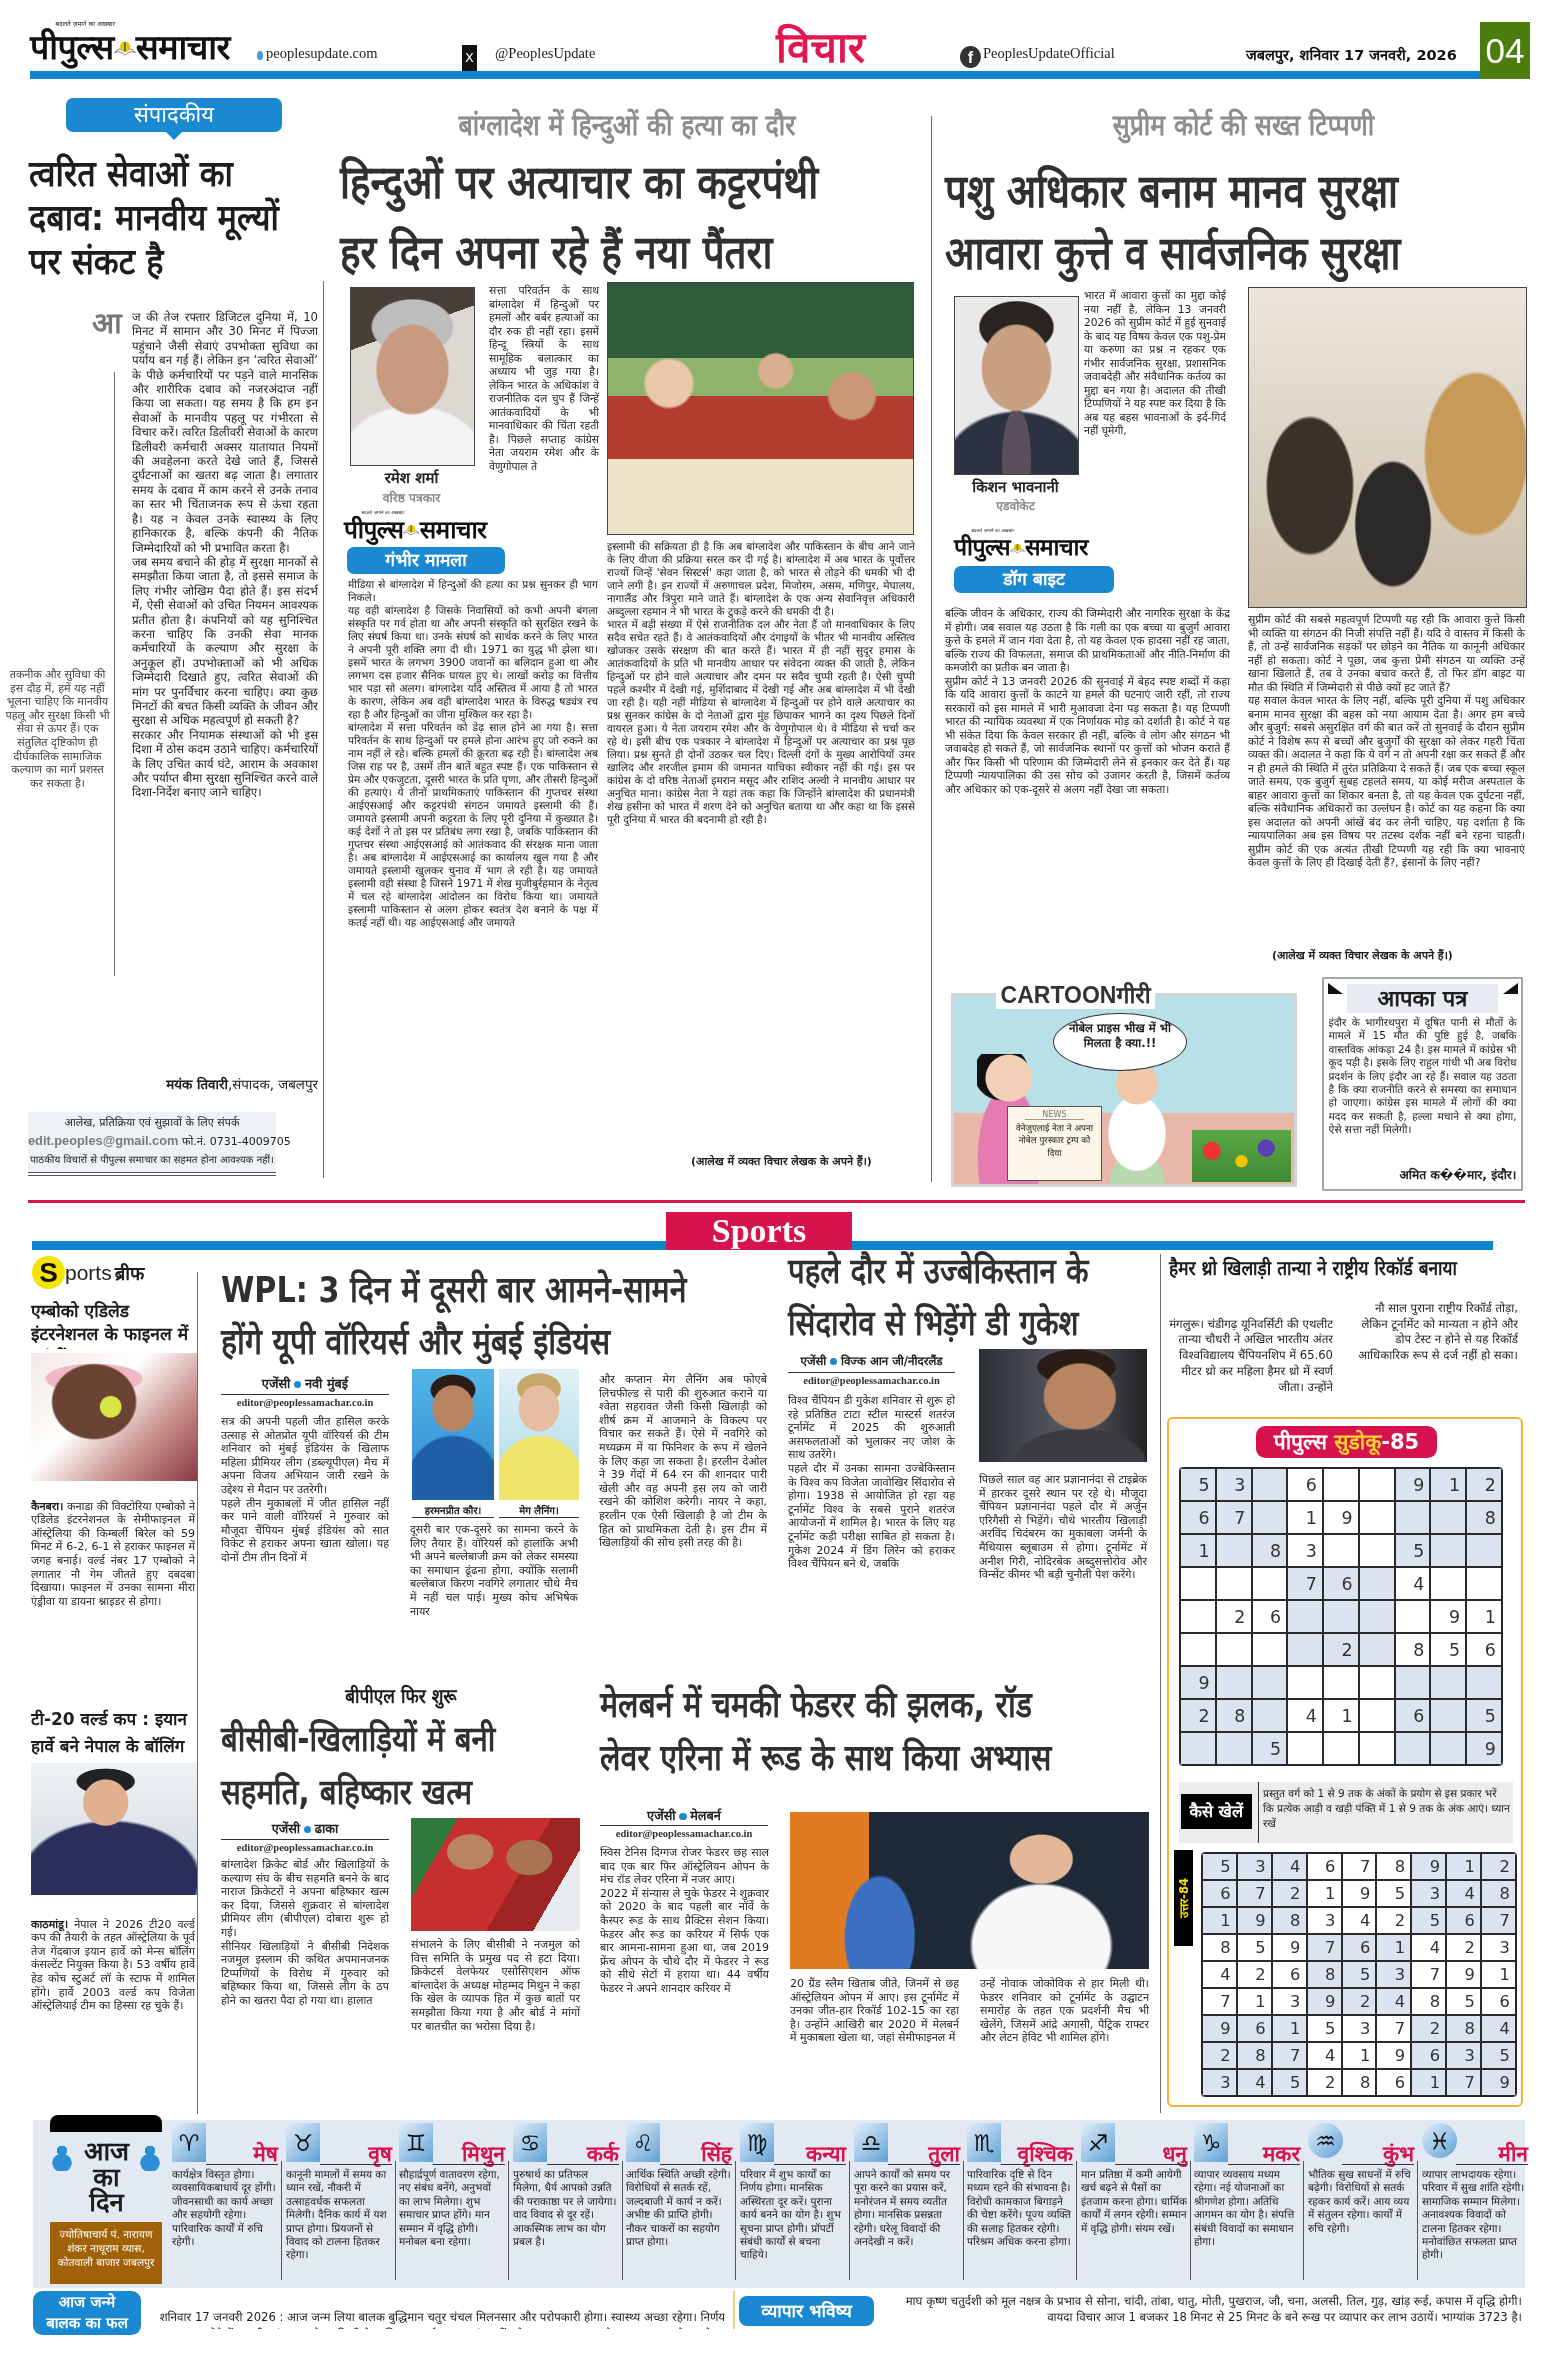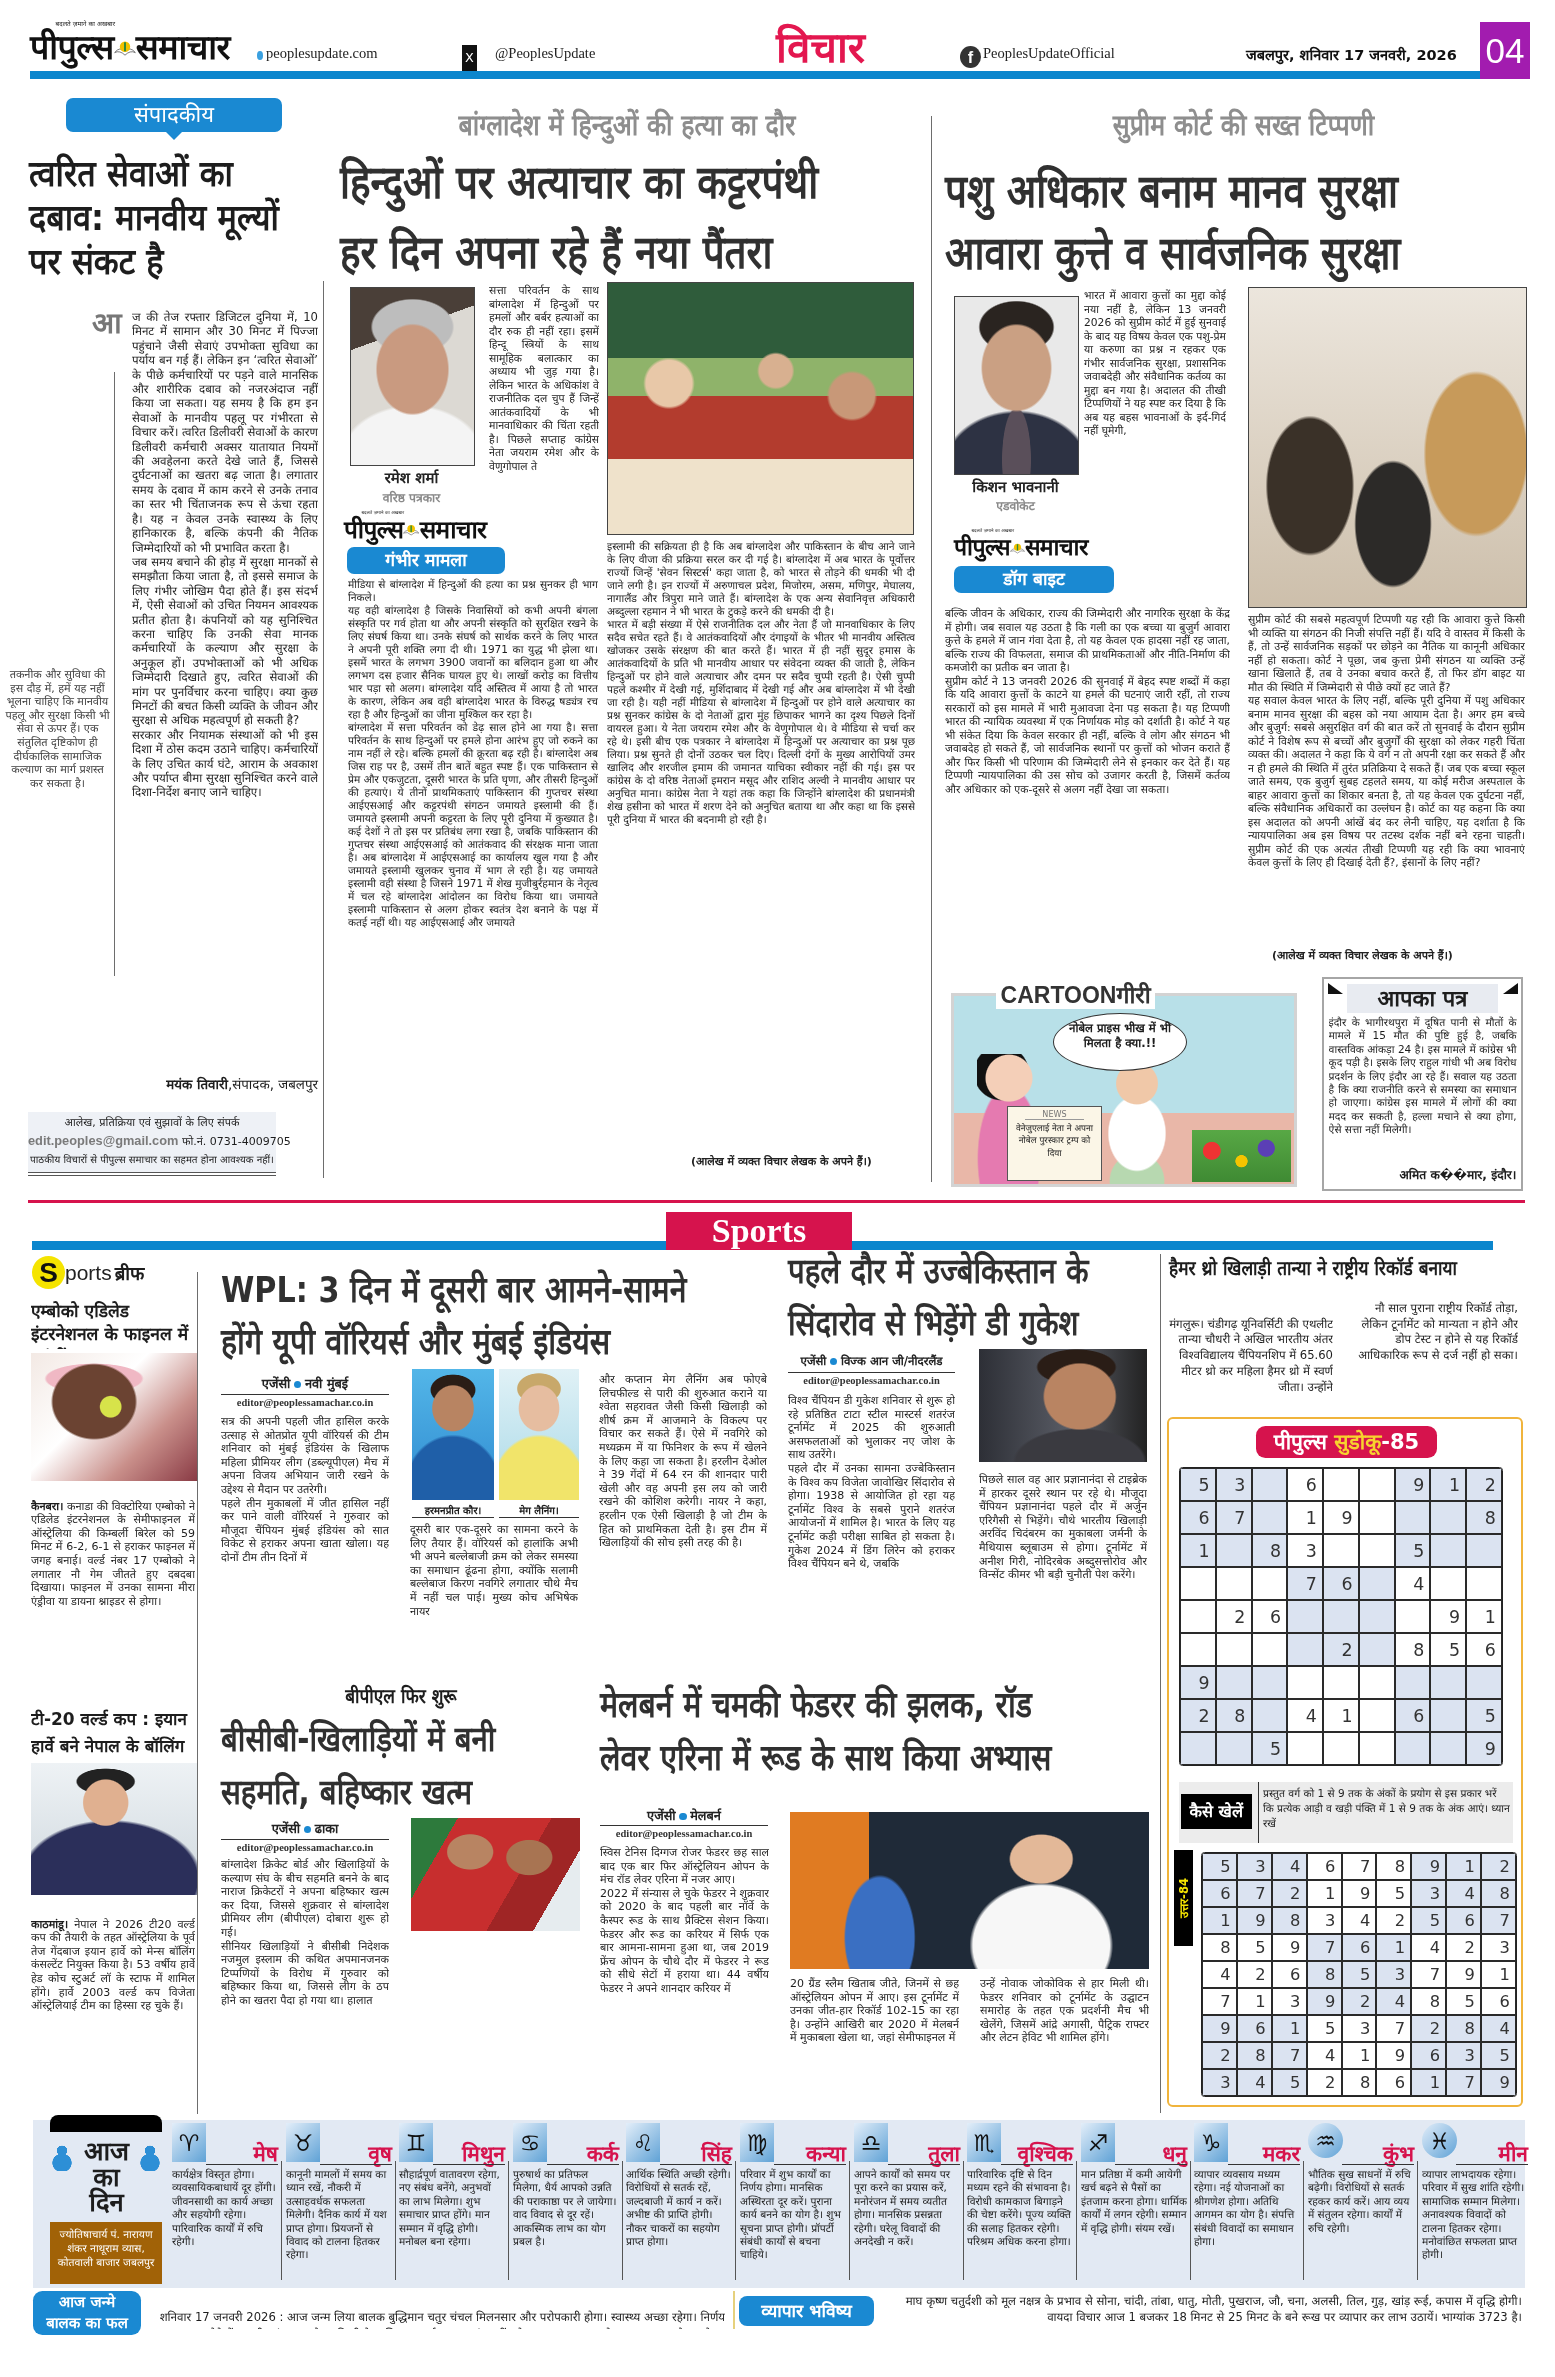--- a/index.html
+++ b/index.html
@@ -57,21 +57,21 @@
   </div>
   <div class="a" style="left:257px;top:51px;width:5.8px;height:8.7px;border-radius:50%;background:#3aa0e0;"></div>
   <div class="hdr-txt" style="left:266px;top:45px;">peoplesupdate.com</div>
   <div class="a" style="left:462px;top:45px;width:15px;height:26px;background:#111;color:#fff;font-size:12.8px;line-height:26px;text-align:center;">X</div>
   <div class="hdr-txt" style="left:495px;top:45px;">@PeoplesUpdate</div>
   <div class="a" style="left:776px;top:17.4px;font-size:42px;font-weight:bold;color:#e3174f;white-space:nowrap;">विचार</div>
   <div class="a" style="left:960px;top:46px;width:21px;height:22px;border-radius:50%;background:#333;color:#fff;font-weight:bold;font-size:16.3px;line-height:23px;text-align:center;font-family:'Liberation Sans',sans-serif;">f</div>
   <div class="hdr-txt" style="left:983px;top:45px;">PeoplesUpdateOfficial</div>
   <div class="a" style="left:1246px;top:44px;font-size:14.5px;font-weight:bold;white-space:nowrap;color:#111;">जबलपुर, शनिवार 17 जनवरी, 2026</div>
   <div class="a" style="left:30px;top:71px;width:1451px;height:8.1px;background:#0b86cd;"></div>
-  <div class="a" style="left:1480px;top:22px;width:50px;height:57px;background:#a21caf;color:#fff;font-size:35px;line-height:57px;text-align:center;font-family:'Liberation Sans',sans-serif;">04</div>
+  <div class="a" style="left:1480px;top:22px;width:50px;height:57px;background:#4d7c0f;color:#fff;font-size:35px;line-height:57px;text-align:center;font-family:'Liberation Sans',sans-serif;">04</div>
 
   <div class="pill" style="left:66px;top:98px;width:216px;height:34px;font-size:22px;line-height:34px;font-weight:normal;">संपादकीय</div>
   <div class="a" style="left:166px;top:132px;width:0;height:0;border-left:8.1px solid transparent;border-right:8.1px solid transparent;border-top:8.1px solid #1a89d2;"></div>
   <div class="a" style="left:29px;top:152px;width:273px;">
     <div style="font-size:36px;line-height:44px;font-weight:bold;white-space:nowrap;transform:scaleX(.9);transform-origin:left;">त्वरित सेवाओं का</div>
     <div style="font-size:36px;line-height:44px;font-weight:bold;white-space:nowrap;transform:scaleX(.9);transform-origin:left;">दबाव: मानवीय मूल्यों</div>
     <div style="font-size:36px;line-height:44px;font-weight:bold;white-space:nowrap;transform:scaleX(.9);transform-origin:left;">पर संकट है</div>
   </div>
   <div class="a" style="left:92px;top:302px;font-size:29px;color:#777;font-weight:bold;">आ</div>
   <div class="txt" style="left:132px;top:310px;width:186px;height:764px;font-size:11.6px;line-height:14.4px;">ज की तेज रफ्तार डिजिटल दुनिया में, 10 मिनट में सामान और 30 मिनट में पिज्जा पहुंचाने जैसी सेवाएं उपभोक्ता सुविधा का पर्याय बन गई हैं। लेकिन इन ‘त्वरित सेवाओं’ के पीछे कर्मचारियों पर पड़ने वाले मानसिक और शारीरिक दबाव को नजरअंदाज नहीं किया जा सकता। यह समय है कि हम इन सेवाओं के मानवीय पहलू पर गंभीरता से विचार करें। त्वरित डिलीवरी सेवाओं के कारण डिलीवरी कर्मचारी अक्सर यातायात नियमों की अवहेलना करते देखे जाते हैं, जिससे दुर्घटनाओं का खतरा बढ़ जाता है। लगातार समय के दबाव में काम करने से उनके तनाव का स्तर भी चिंताजनक रूप से ऊंचा रहता है। यह न केवल उनके स्वास्थ्य के लिए हानिकारक है, बल्कि कंपनी की नैतिक जिम्मेदारियों को भी प्रभावित करता है।
@@ -407,20 +407,21 @@
   <div class="hl" style="left:221px;top:1714px;font-size:35px;line-height:50px;">बीसीबी-खिलाड़ियों में बनी</div>
   <div class="hl" style="left:221px;top:1767px;font-size:35px;line-height:50px;">सहमति, बहिष्कार खत्म</div>
   <div class="dateline" style="left:221px;top:1819px;width:168px;">
     <span>एजेंसी</span><span class="dot"></span><span>ढाका</span>
   </div>
   <div class="rule" style="left:221px;top:1839px;width:168px;"></div>
   <div class="email" style="left:221px;top:1842px;width:168px;">editor@peoplessamachar.co.in</div>
   <div class="txt" style="left:221px;top:1858px;width:168px;height:244px;">बांग्लादेश क्रिकेट बोर्ड और खिलाड़ियों के कल्याण संघ के बीच सहमति बनने के बाद नाराज क्रिकेटरों ने अपना बहिष्कार खत्म कर दिया, जिससे शुक्रवार से बांग्लादेश प्रीमियर लीग (बीपीएल) दोबारा शुरू हो गई।
 सीनियर खिलाड़ियों ने बीसीबी निदेशक नजमुल इस्लाम की कथित अपमानजनक टिप्पणियों के विरोध में गुरुवार को बहिष्कार किया था, जिससे लीग के ठप होने का खतरा पैदा हो गया था। हालात</div>
   <div class="img" style="left:411px;top:1818px;width:169px;height:113px;border:none;background:radial-gradient(ellipse 14% 16% at 35% 30%,#b88462 0 95%,transparent 100%),radial-gradient(ellipse 14% 16% at 70% 35%,#a87452 0 95%,transparent 100%),linear-gradient(120deg,#2d7a3c 0 20%,#c72e2e 20% 60%,#9f2525 60% 80%,#e6ecef 80%);"></div>
+  <div class="txt" style="left:411px;top:1938px;width:169px;height:164px;">संभालने के लिए बीसीबी ने नजमुल को वित्त समिति के प्रमुख पद से हटा दिया। क्रिकेटर्स वेलफेयर एसोसिएशन ऑफ बांग्लादेश के अध्यक्ष मोहम्मद मिथुन ने कहा कि खेल के व्यापक हित में कुछ बातों पर समझौता किया गया है और बोर्ड ने मांगों पर बातचीत का भरोसा दिया है।</div>
 
   <div class="hl" style="left:600px;top:1679px;font-size:36px;line-height:51px;">मेलबर्न में चमकी फेडरर की झलक, रॉड</div>
   <div class="hl" style="left:600px;top:1732px;font-size:36px;line-height:51px;">लेवर एरिना में रूड के साथ किया अभ्यास</div>
   <div class="dateline" style="left:600px;top:1806px;width:168px;">
     <span>एजेंसी</span><span class="dot"></span><span>मेलबर्न</span>
   </div>
   <div class="rule" style="left:600px;top:1825px;width:168px;"></div>
   <div class="email" style="left:600px;top:1828px;width:168px;">editor@peoplessamachar.co.in</div>
   <div class="txt" style="left:600px;top:1846px;width:169px;height:256px;">स्विस टेनिस दिग्गज रोजर फेडरर छह साल बाद एक बार फिर ऑस्ट्रेलियन ओपन के मंच रॉड लेवर एरिना में नजर आए।
 2022 में संन्यास ले चुके फेडरर ने शुक्रवार को 2020 के बाद पहली बार नॉर्वे के कैस्पर रूड के साथ प्रैक्टिस सेशन किया। फेडरर और रूड का करियर में सिर्फ एक बार आमना-सामना हुआ था, जब 2019 फ्रेंच ओपन के चौथे दौर में फेडरर ने रूड को सीधे सेटों में हराया था। 44 वर्षीय फेडरर ने अपने शानदार करियर में</div>

